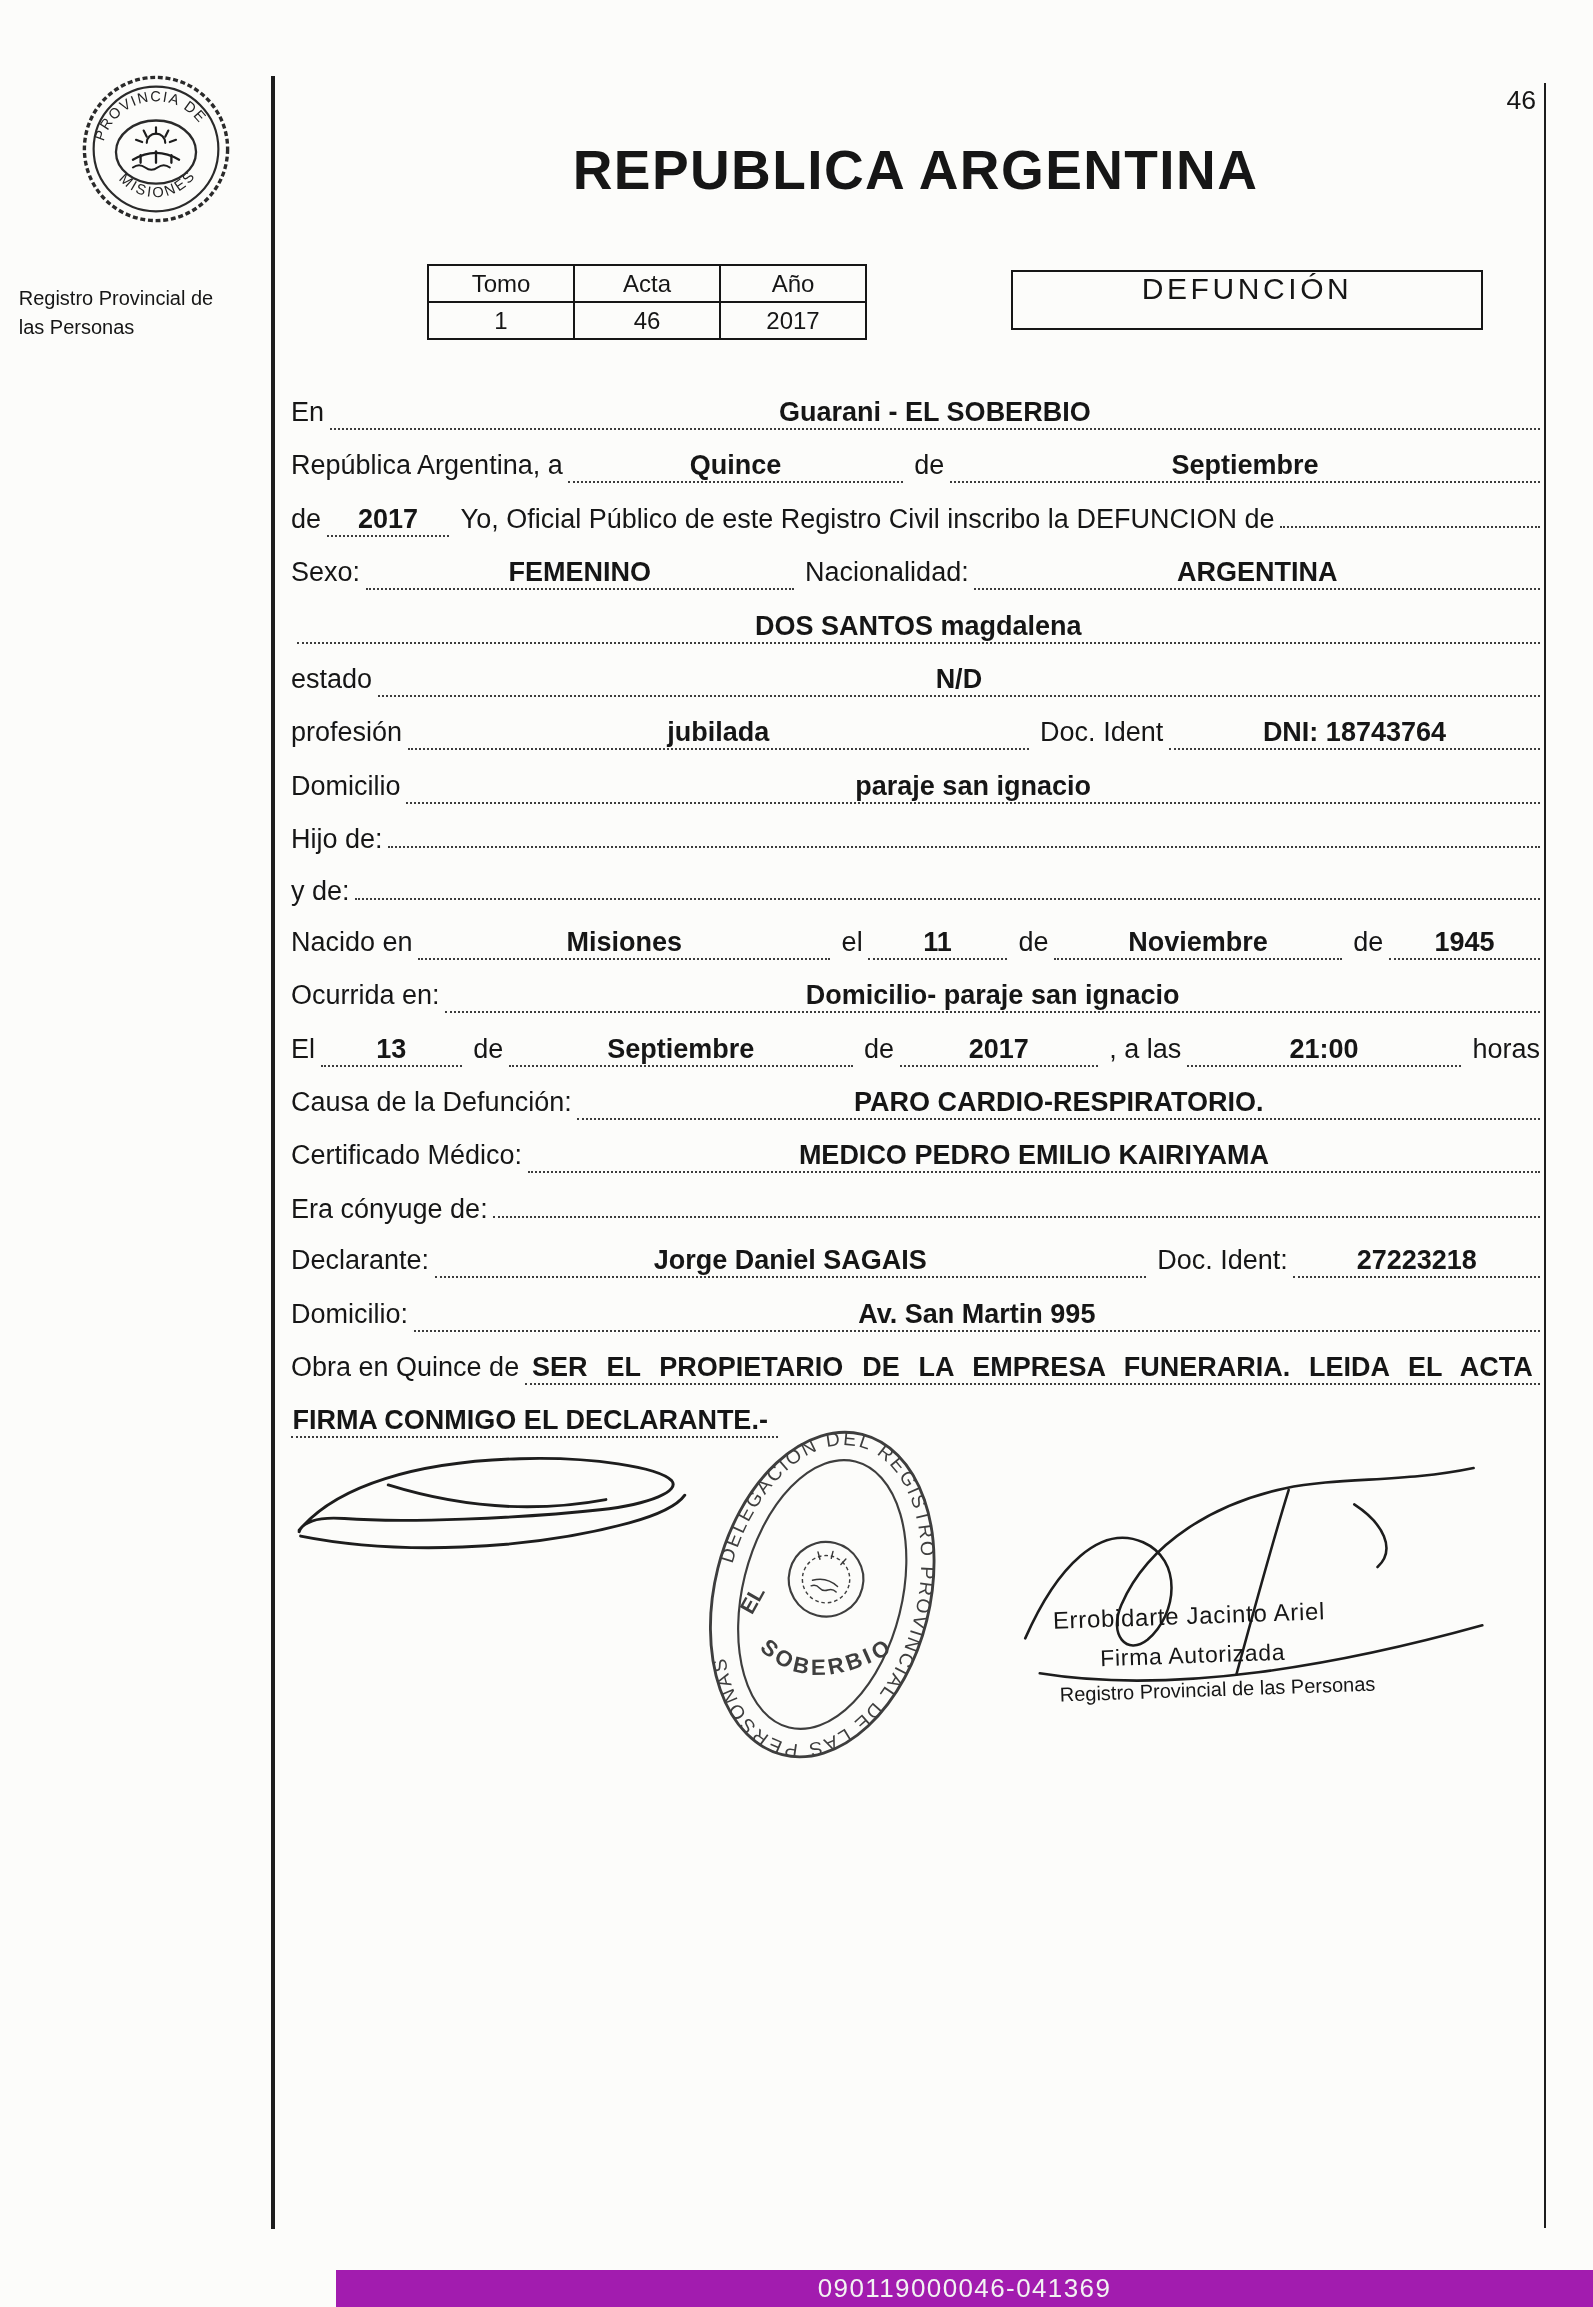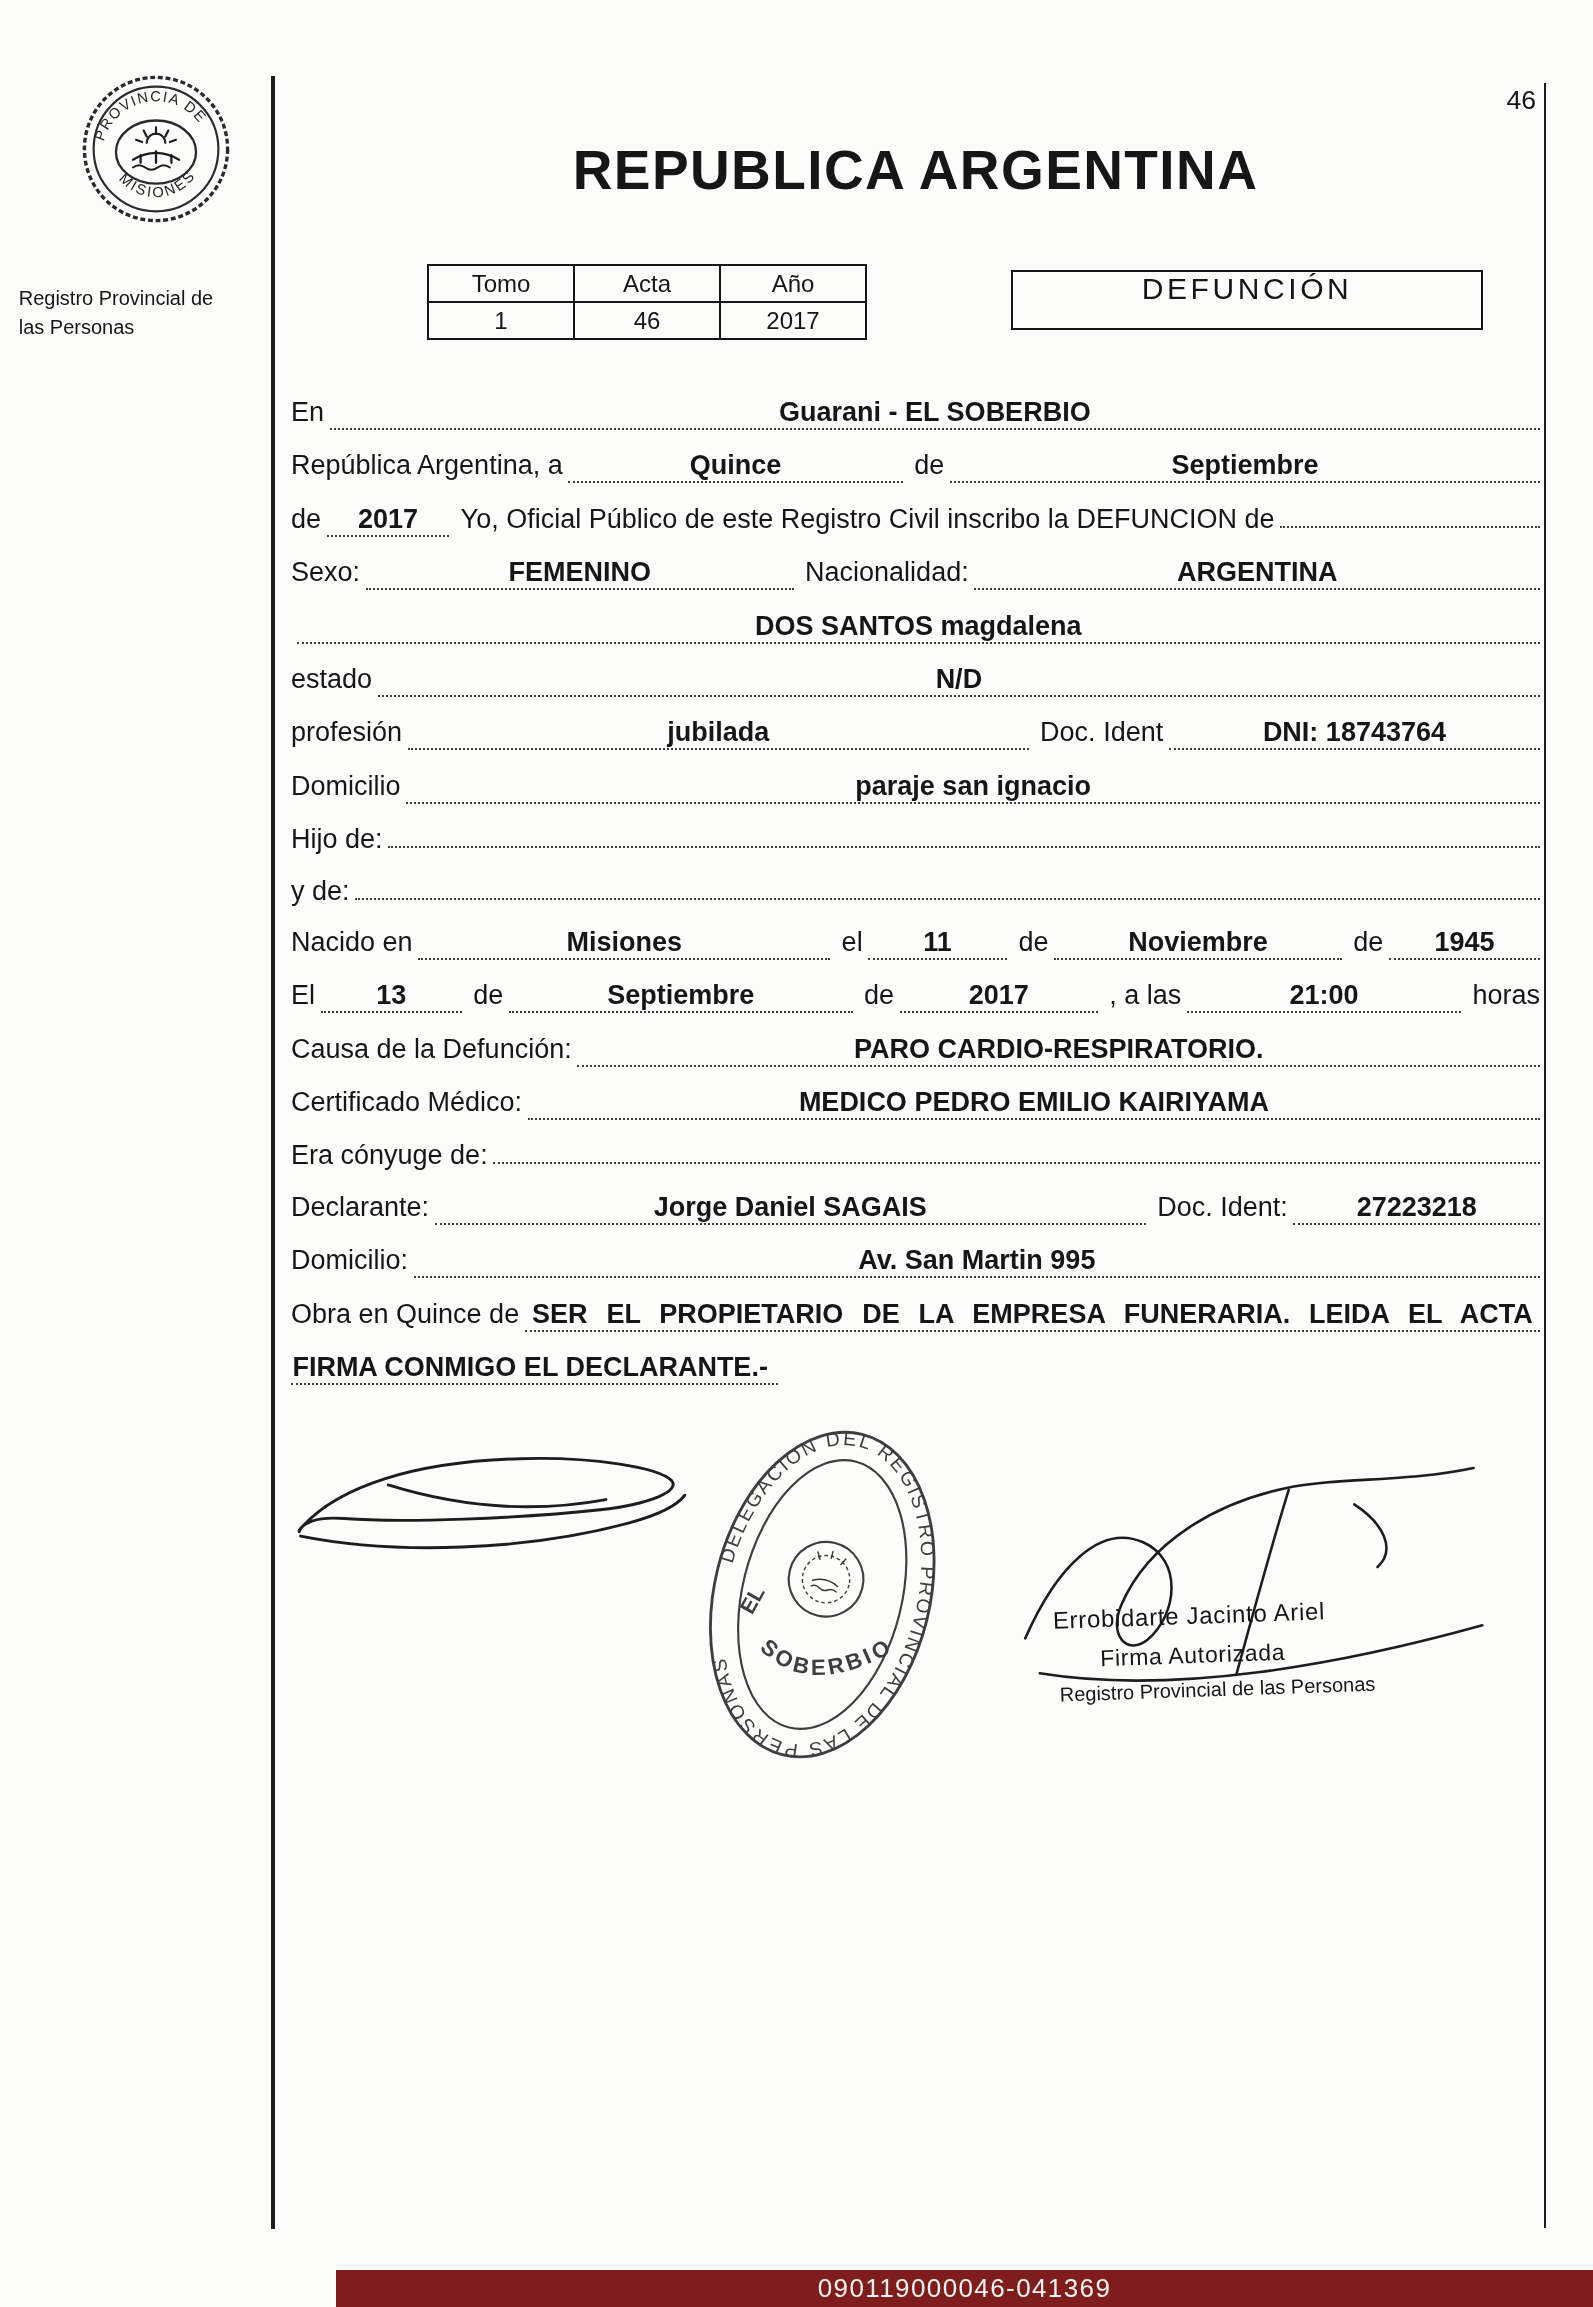--- a/index.html
+++ b/index.html
@@ -45,21 +45,21 @@
   .fit{border-bottom:2.9px dotted #3c3c3c;font-weight:bold;padding:0 10px 0 1.4px;}
 
   #sig-left{position:absolute;left:286px;top:1442px;}
   #stamp-wrap{position:absolute;left:700px;top:1415px;transform:rotate(14deg);}
   #sig-right{position:absolute;left:999px;top:1456px;}
   #auth-block{position:absolute;left:1054px;top:1600px;width:388px;transform:rotate(-2deg);}
   #auth-name{font-size:24px;letter-spacing:0.7px;}
   #auth-role{font-size:23px;margin:11.5px 0 0 46px;letter-spacing:0.7px;}
   #auth-org{font-size:20px;margin:10px 0 0 4.3px;}
 
-  #footer-bar{position:absolute;left:336px;right:0;bottom:0;height:37px;background:#7f1d1d;
+  #footer-bar{position:absolute;left:336px;right:0;bottom:0;height:37px;background:#a21caf;
     display:flex;align-items:center;justify-content:center;}
   #footer-code{color:#f3f3f3;font-size:26px;letter-spacing:1.4px;}
 
   svg text{font-family:"Liberation Sans",sans-serif;fill:#242424;}
   .ink{stroke:#1d1d1d;fill:none;stroke-linecap:round;stroke-linejoin:round;}
 </style>
 </head>
 <body>
 
 <div class="rule" id="rule-left"></div>
@@ -182,20 +182,24 @@
     <span class="lbl">Nacido en</span>
     <span class="fill f32">Misiones</span>
     <span class="lbl">el</span>
     <span class="fill f1">11</span>
     <span class="lbl">de</span>
     <span class="fill f22">Noviembre</span>
     <span class="lbl">de</span>
     <span class="fill f11">1945</span>
   </div>
 
+  <div class="row">
+    <span class="lbl">Ocurrida en:</span>
+    <span class="fill f1">Domicilio- paraje san ignacio</span>
+  </div>
 
   <div class="row">
     <span class="lbl">El</span>
     <span class="fill f1">13</span>
     <span class="lbl">de</span>
     <span class="fill f26">Septiembre</span>
     <span class="lbl">de</span>
     <span class="fill f145">2017</span>
     <span class="lbl">, a las</span>
     <span class="fill f205">21:00</span>

